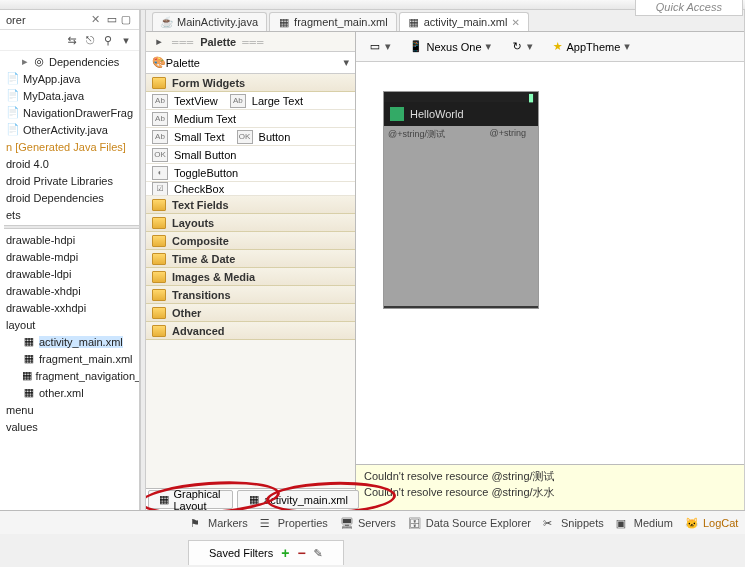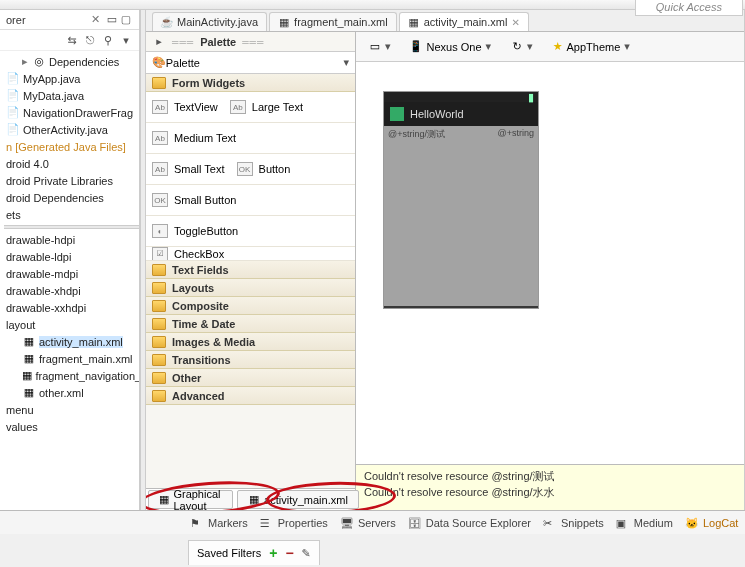--- a/index.html
+++ b/index.html
@@ -33,21 +33,21 @@
 .palette-col { width:210px; border-right:1px solid #bbb; display:flex; flex-direction:column; background:#f7f6f2;}
 .palette-title { display:flex; align-items:center; height:20px; border-bottom:1px solid #ccc; padding:0 6px; gap:6px;}
 .palette-title .dashes { color:#888; letter-spacing:1px; font-size:9px;}
 .palette-title .name { font-weight:bold; color:#333;}
 .palette-drop { display:flex; align-items:center; height:22px; border-bottom:1px solid #ccc; padding:0 6px; background:#fff;}
 .palette-drop .caret { margin-left:auto; color:#555;}
 .pal-list { flex:1; overflow:hidden;}
 .pal-cat { display:flex; align-items:center; height:18px; padding:0 6px; background:linear-gradient(#f6f2e6,#eee7d6); border-bottom:1px solid #d8cfa8; gap:6px;}
 .pal-cat .folder { width:14px; height:12px; background:linear-gradient(#ffd76b,#e8b13a); border:1px solid #c7922a; border-radius:1px;}
 .pal-cat .catname { font-weight:bold; color:#333;}
-.pal-item { display:flex; align-items:center; height:31px; padding:0 6px; background:#fff; border-bottom:1px solid #e8e4d8; gap:6px;}
+.pal-item { display:flex; align-items:center; height:18px; padding:0 6px; background:#fff; border-bottom:1px solid #e8e4d8; gap:6px;}
 .pal-item .ibox { width:16px; height:14px; border:1px solid #aaa; display:inline-flex; align-items:center; justify-content:center; font-size:8px; color:#777; background:#f4f4f4;}
 .pal-sub-tabs { display:flex; height:22px; border-top:1px solid #bbb; background:#fff; position:relative;}
 .subtab { display:flex; align-items:center; gap:4px; padding:3px 10px; border:1px solid #bbb; border-radius:2px; margin:1px 2px; background:#f7f7f7;}
 .subtab.left { border-top-left-radius:2px;}
 .circle-annot { position:absolute; border:3px solid #c40f18; border-radius:50%; pointer-events:none;}
 .ca1 { width:140px; height:32px; left:-6px; top:-7px; transform:rotate(-4deg);}
 .ca2 { width:130px; height:32px; left:120px; top:-7px; transform:rotate(-2deg);}
 .preview-col { flex:1; display:flex; flex-direction:column;}
 .preview-toolbar { display:flex; align-items:center; height:30px; border-bottom:1px solid #ccc; padding:0 8px; gap:10px; background:#f7f7f7;}
 .pdrop { display:flex; align-items:center; gap:4px; border:1px solid transparent; padding:2px 4px;}
@@ -58,21 +58,21 @@
 .ph-title { height:24px; background:#1e1e1e; display:flex; align-items:center; gap:6px; padding:0 6px; color:#ddd; font-size:10px;}
 .ph-title .sq { width:14px; height:14px; background:#3a6; }
 .ph-body { height:180px; background:#a3a3a3; position:relative;}
 .ph-body .lbl { position:absolute; font-size:9px; color:#444;}
 .errors { border-top:1px solid #bbb; background:#feffe0; padding:4px 8px; color:#333; height:46px;}
 .errors .line { height:16px;}
 .bottom-strip { height:24px; border-top:1px solid #bbb; background:#f5f5f5; display:flex; align-items:center; padding:0 6px; gap:12px;}
 .bottom-strip .bt-item { display:flex; align-items:center; gap:4px; color:#444;}
 .bottom-strip .bt-item .bicon { width:14px; height:12px;}
 .bottom-strip .last { color:#b46b00;}
-.saved-filters { position:absolute; left:188px; bottom:2px; background:#fdfdfd; border:1px solid #ccc; border-bottom:none; padding:4px 8px; display:flex; align-items:center; gap:8px;}
+.saved-filters { position:absolute; left:188px; bottom:2px; background:#fdfdfd; border:1px solid #ccc; border-bottom:none; padding:4px 20px; display:flex; align-items:center; gap:8px;}
 .plus { color:#2a2; font-weight:bold; font-size:14px;}
 .minus { color:#a22; font-weight:bold; font-size:14px;}
 .pen { color:#555;}
 .star { color:#e6b800;}
 .sash { width:6px; background:#ececec; border-left:1px solid #ccc; border-right:1px solid #ccc;}
 </style>
 </head>
 <body>
 
 <div class="toolbar-top">
@@ -130,24 +130,24 @@
           <span class="label">droid Dependencies</span>
         </div>
       <div class="row">
           <span class="label">ets</span>
         </div>
       <div class="divider-h" style="margin:2px 0;"></div>
       <div class="row">
           <span class="label">drawable-hdpi</span>
         </div>
       <div class="row">
+          <span class="label">drawable-mdpi</span>
+        </div>
+      <div class="row">
           <span class="label">drawable-ldpi</span>
-        </div>
-      <div class="row">
-          <span class="label">drawable-mdpi</span>
         </div>
       <div class="row">
           <span class="label">drawable-xhdpi</span>
         </div>
       <div class="row">
           <span class="label">drawable-xxhdpi</span>
         </div>
       <div class="row">
           <span class="label">layout</span>
         </div>
@@ -314,21 +314,21 @@
           <div class="phone">
             <div class="ph-status">
                 <span>▮</span>
               </div>
             <div class="ph-title">
                 <span class="sq"></span>
                 <span>HelloWorld</span>
               </div>
             <div class="ph-body">
               <span class="lbl" style="left:4px; top:2px;">@+string/测试</span>
-              <span class="lbl" style="right:4px; top:2px;">@+string</span>
+              <span class="lbl" style="right:12px; top:2px;">@+string</span>
             </div>
           </div>
         </div>
         <div class="errors">
           <div class="line">Couldn't resolve resource @string/测试</div>
           <div class="line">Couldn't resolve resource @string/水水</div>
         </div>
       </div>
     </div>
   </div>

